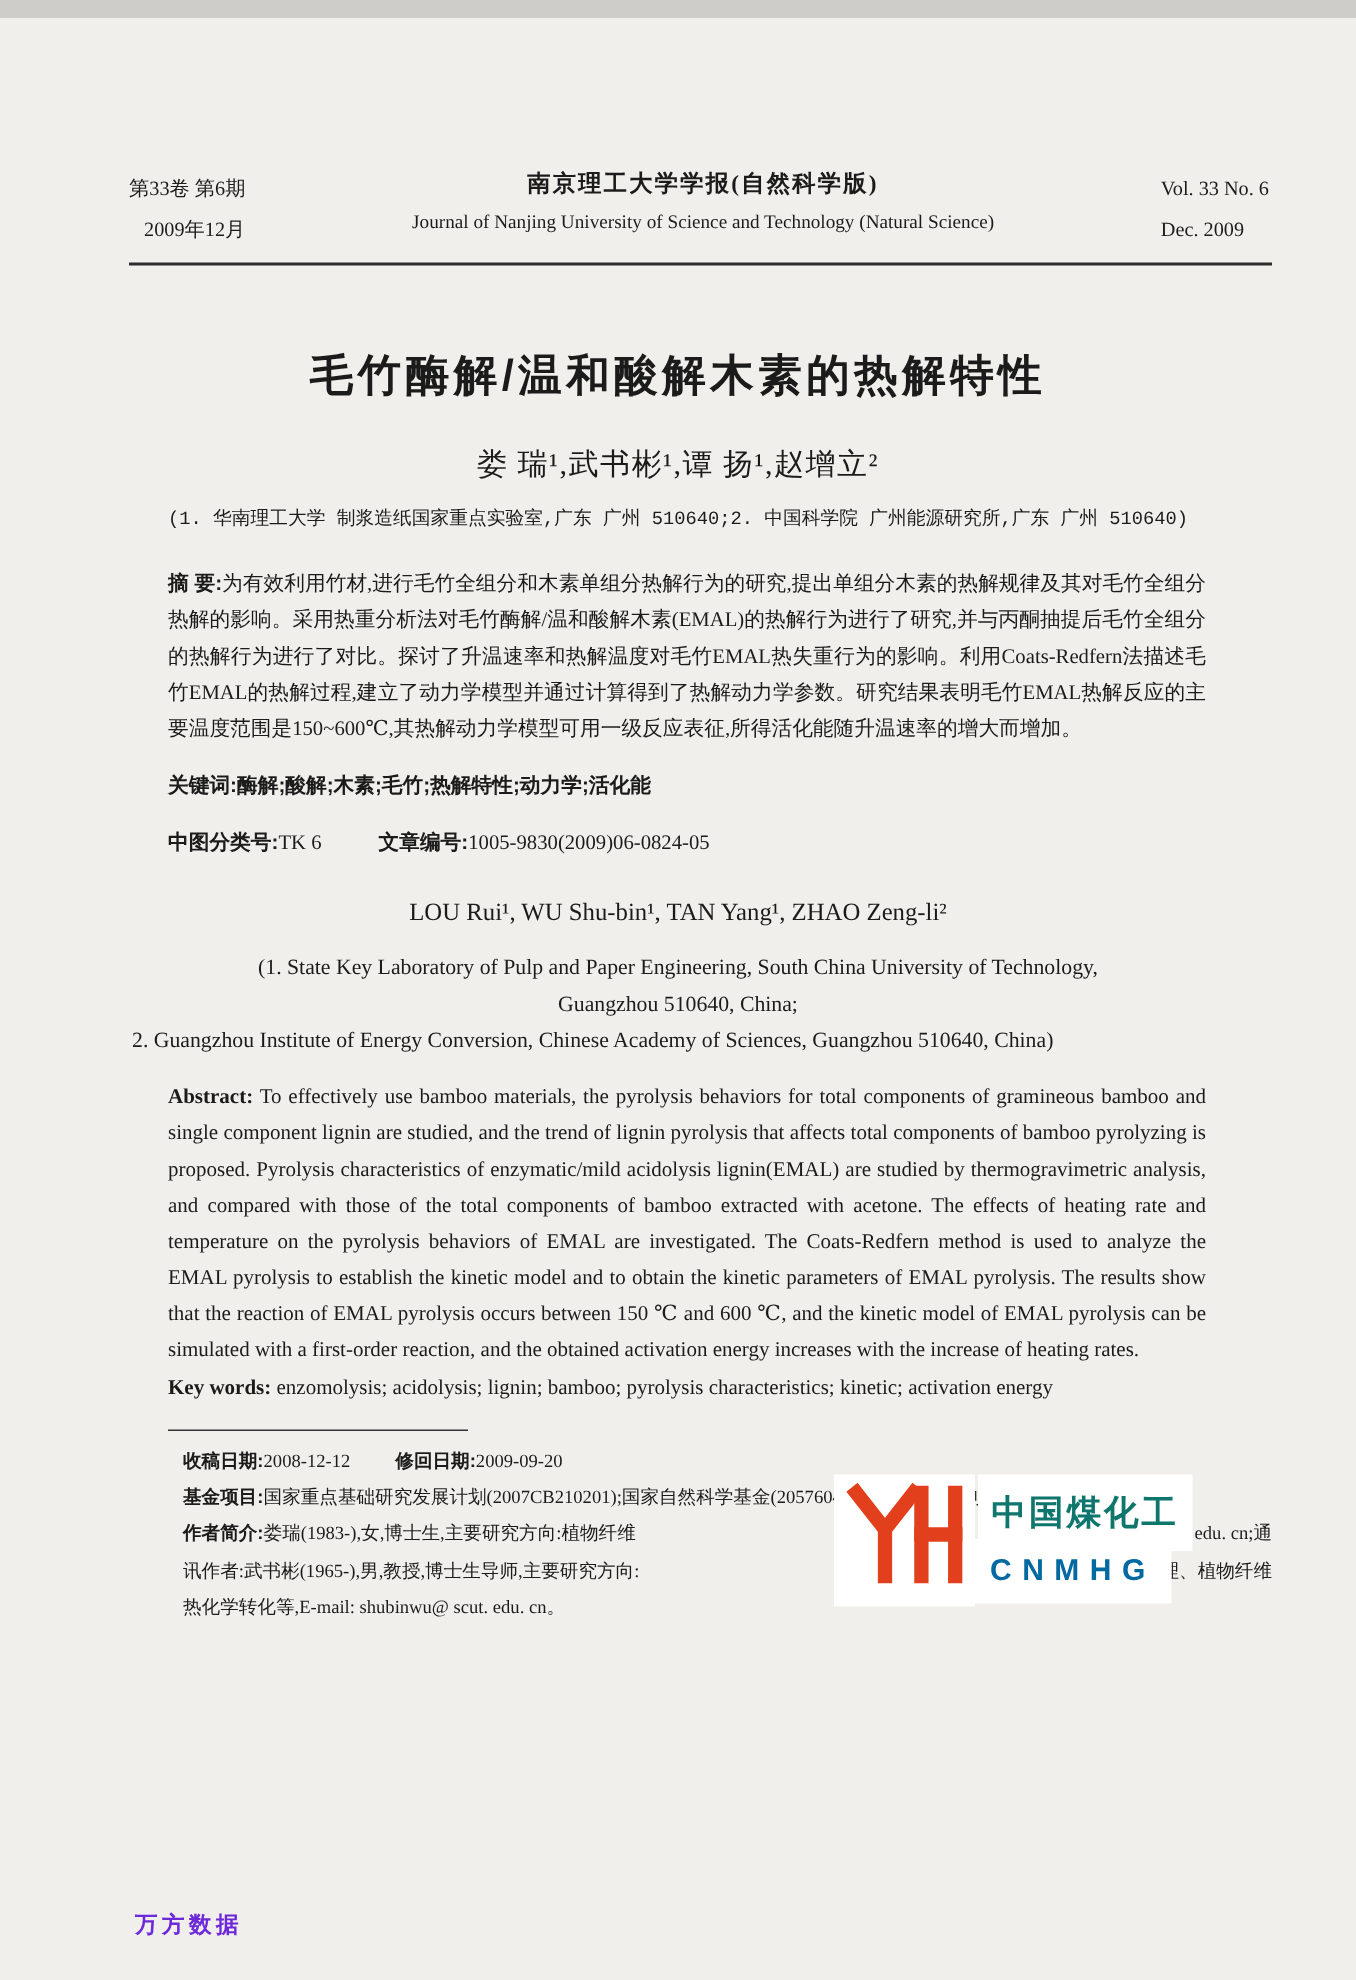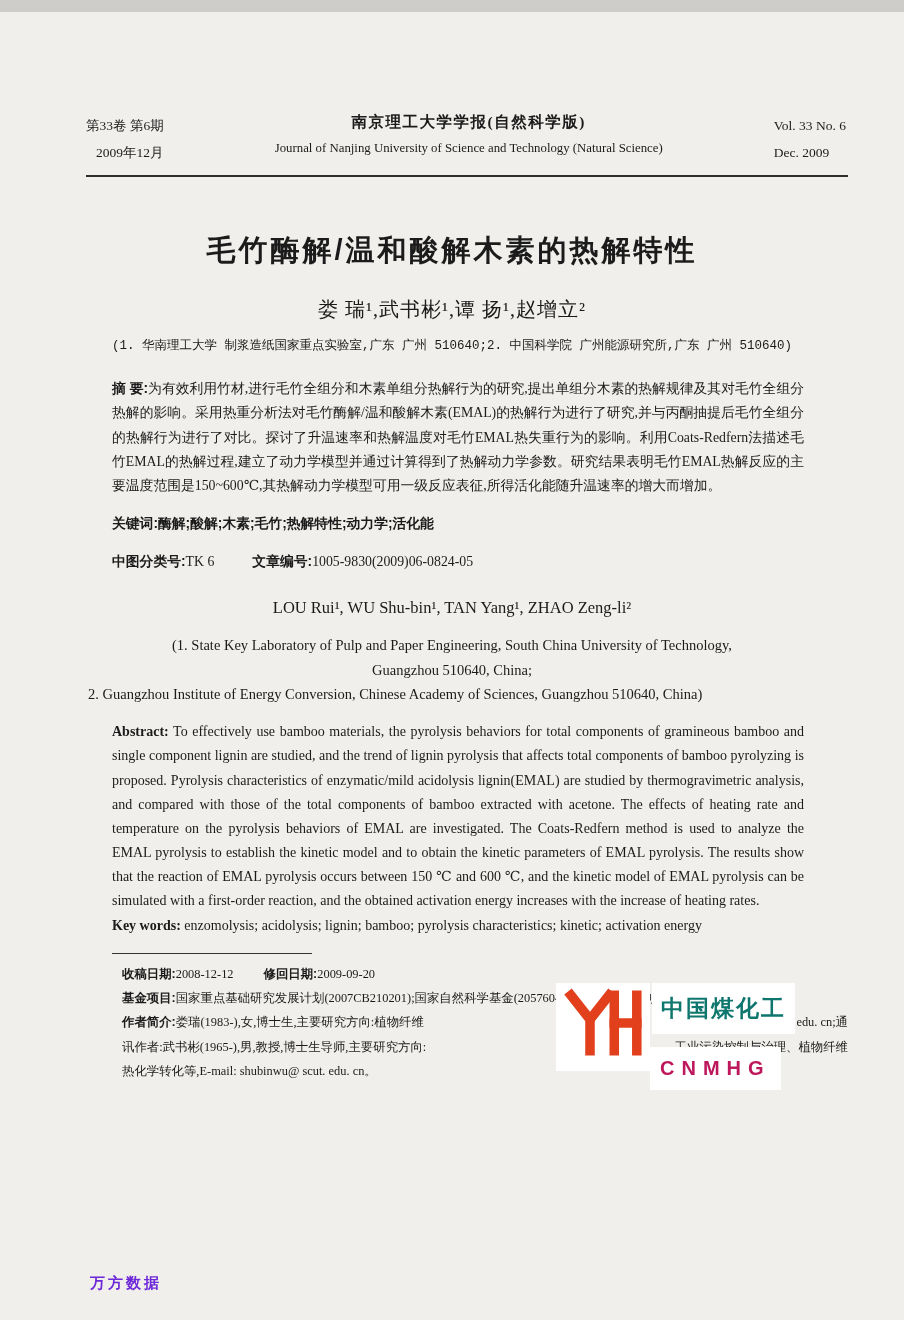--- a/index.html
+++ b/index.html
@@ -54,22 +54,22 @@
   .fn-fund { padding-left:63px; text-indent:-63px; }
   .bio { position:relative; }
   .bio-line { display:flex; justify-content:space-between; margin:0;gap:35px; }
   .bio-line .frag-right { white-space:nowrap; }
 
   
   .wm { position:absolute; z-index:3; background:#ffffff; }
   .wm-logo { left:434px; top:-27px; width:94px; height:88px; display:flex; align-items:center; justify-content:center; }
   .wm-cn { left:530px; top:-27px; padding:3px 9px; font-size:23px; letter-spacing:2px;
            font-family:"Liberation Sans","DejaVu Sans",sans-serif; font-weight:bold; }
-  .wm-en { left:528px; top:37px; padding:2px 10px; font-size:20px; letter-spacing:7px;
-           font-family:"Liberation Sans","DejaVu Sans",sans-serif; font-weight:bold; color:#be185d; }
+  .wm-en { left:528px; top:16px; padding:2px 10px; font-size:20px; letter-spacing:7px;
+           font-family:"Liberation Sans","DejaVu Sans",sans-serif; font-weight:bold; color:#0369a1; }
 
   .wanfang { position:absolute; left:90px; top:1262px; font-size:15px; letter-spacing:3px;
              color:#6d28d9; font-family:"Liberation Sans","DejaVu Sans",sans-serif; font-weight:bold; }
 </style>
 </head>
 <body>
 
 <div class="page">
 
   <header class="masthead">

